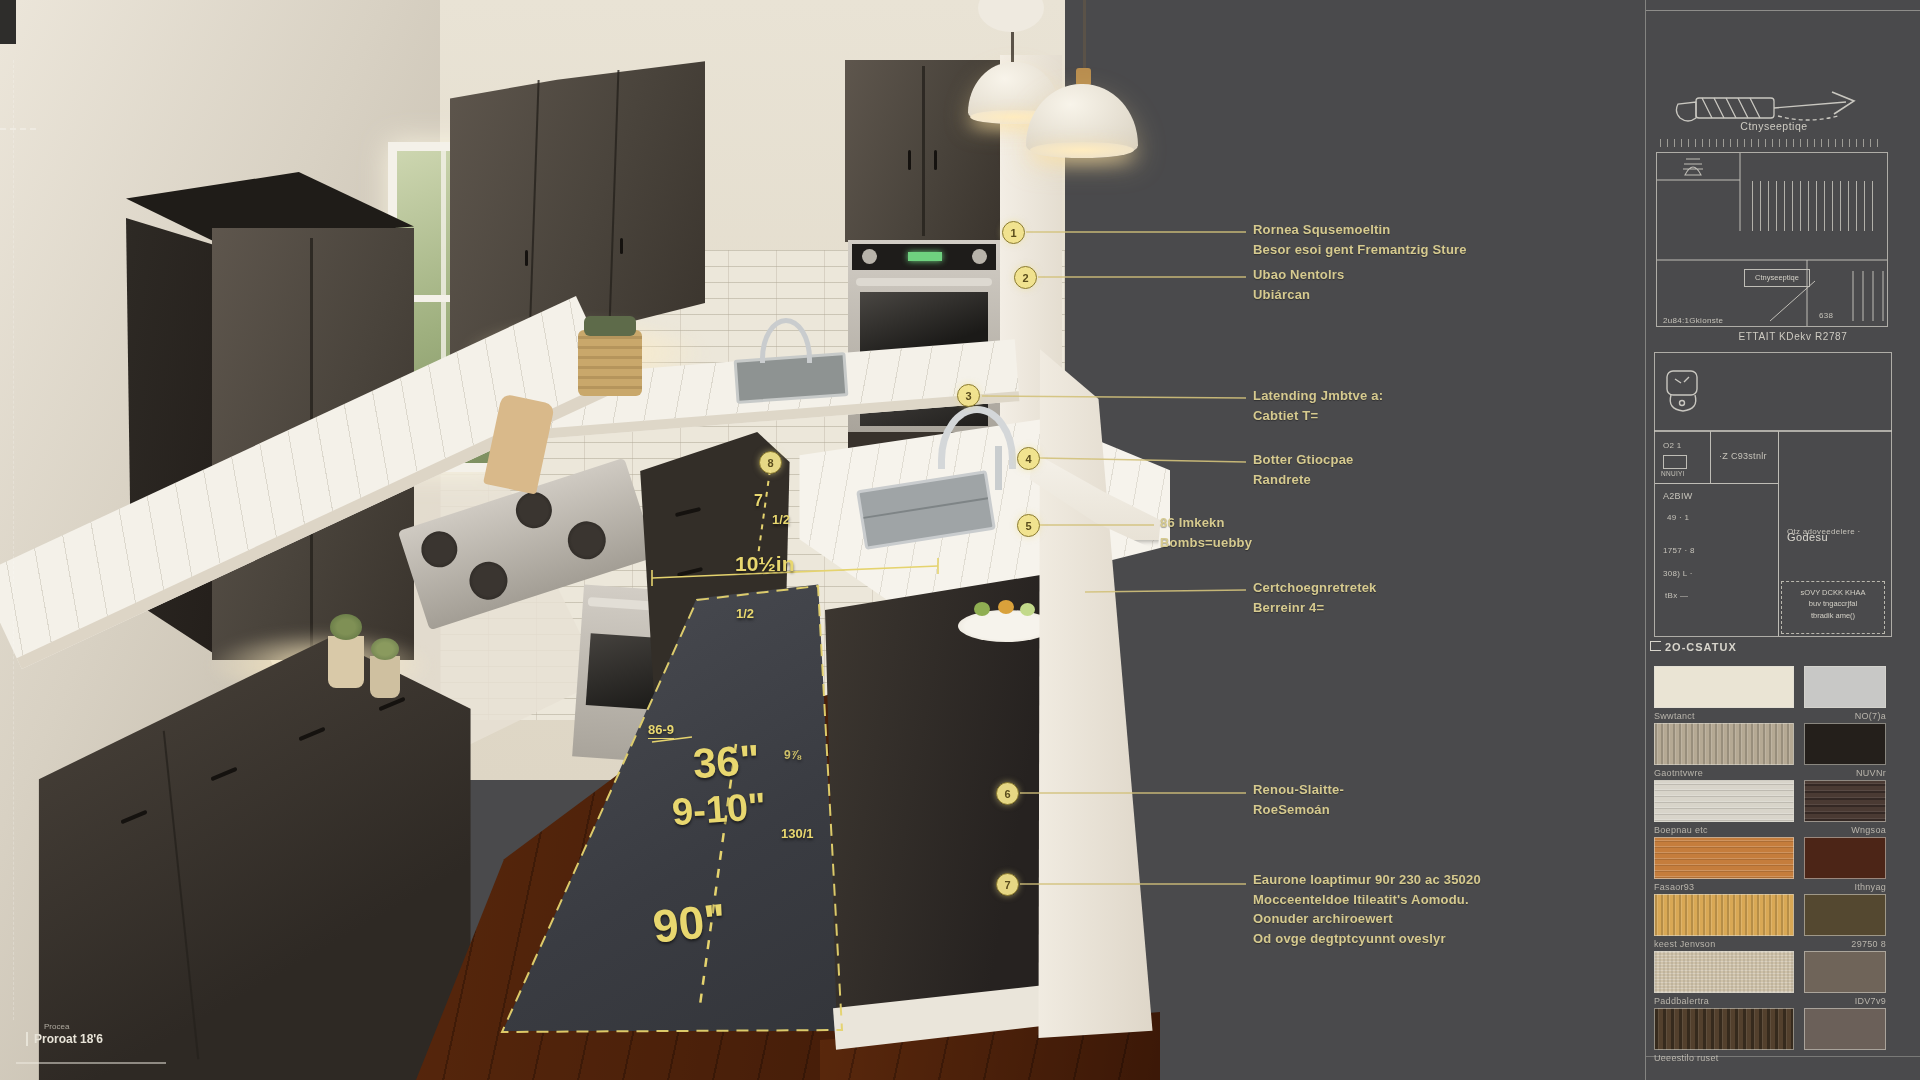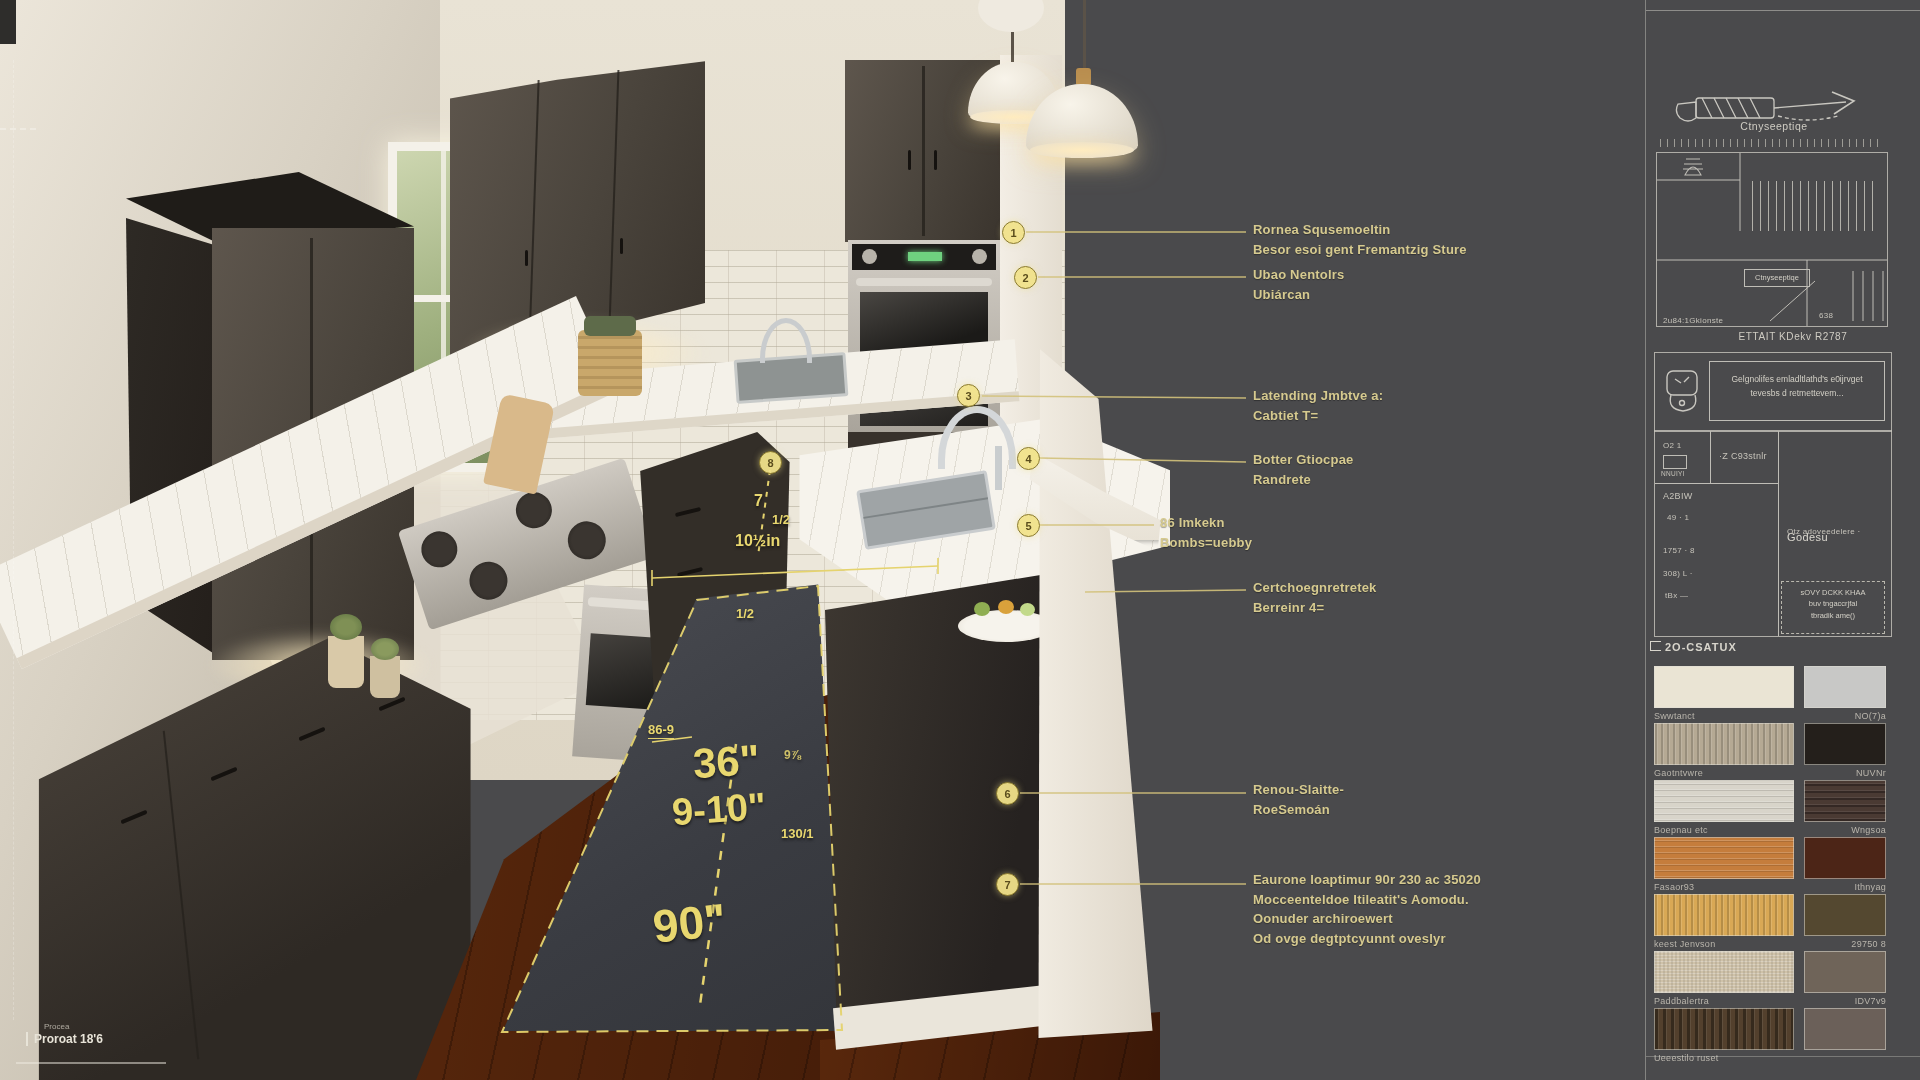--- a/index.html
+++ b/index.html
@@ -190,21 +190,21 @@
       <line x1="1040" y1="525" x2="1154" y2="525"></line>
       <line x1="1085" y1="592" x2="1246" y2="590"></line>
       <line x1="1020" y1="793" x2="1246" y2="793"></line>
       <line x1="1020" y1="884" x2="1246" y2="884"></line>
     </g>
   </svg>
 
   <div class="abs meas" style="left:693px;top:738px;font-size:42px;transform:rotate(-4deg);">36"</div>
   <div class="abs meas" style="left:672px;top:788px;font-size:38px;transform:rotate(-4deg);">9-10"</div>
   <div class="abs meas" style="left:653px;top:896px;font-size:46px;transform:rotate(-6deg);">90"</div>
-  <div class="abs meas" style="left:735px;top:532px;font-size:16px;">10½in</div>
+  <div class="abs meas" style="left:735px;top:552px;font-size:21px;">10½in</div>
   <div class="abs meas" style="left:754px;top:492px;font-size:16px;">7</div>
   <div class="abs meas" style="left:772px;top:512px;font-size:13px;">1/2</div>
   <div class="abs meas" style="left:736px;top:606px;font-size:13px;">1/2</div>
   <div class="abs meas" style="left:648px;top:722px;font-size:13px;border-bottom:1.5px solid #e5d36e;padding-bottom:1px;">86-9</div>
   <div class="abs meas" style="left:781px;top:826px;font-size:13px;">130/1</div>
   <div class="abs meas" style="left:784px;top:748px;font-size:12px;opacity:.85;">9⅞</div>
   <div class="abs" style="left:44px;top:1022px;font-size:8px;color:#cdc8bc;opacity:.8;">Procea</div>
   <div class="abs" style="left:26px;top:1032px;font-size:12px;font-weight:700;color:#e8e4d8;border-left:2px solid #e8e4d8;padding-left:6px;">Proroat 18'6</div>
 
   <div class="abs marker" style="left:1002px;top:221px;">1</div>
@@ -288,24 +288,20 @@
     </div>
     <div class="abs ptext" style="left:72px;top:331px;width:150px;text-align:center;font-size:10px;letter-spacing:.6px;">ETTAIT KDekv R2787</div>
 
     <div class="pbox" style="left:8px;top:352px;width:236px;height:78px;">
       <svg class="abs" style="left:8px;top:12px;" width="40" height="54" viewBox="0 0 40 54" fill="none" stroke="#c9c7c0" stroke-width="1.4">
         <rect x="4" y="6" width="30" height="24" rx="6"></rect>
         <path d="M8 30 q-4 14 12 16 q16 -2 12 -16"></path>
         <path d="M12 14 l6 4 M26 12 l-5 5"></path>
         <circle cx="19" cy="38" r="2.5"></circle>
       </svg>
-      <div class="abs" style="left:54px;top:8px;width:174px;height:58px;border:1px solid #bfbdb6;text-align:center;">
-        <div style="font-size:8.5px;color:#d3d0c6;margin-top:12px;">Gelgnolifes emladltlathd's e0ijrvget</div>
-        <div style="font-size:8.5px;color:#d3d0c6;margin-top:4px;">tevesbs d retmettevem...</div>
-      </div>
     </div>
 
     <div class="pbox" style="left:8px;top:430px;width:236px;height:205px;">
       <div class="abs" style="left:123px;top:0;width:1px;height:205px;background:#bfbdb6;"></div>
       <div class="abs" style="left:0;top:52px;width:123px;height:1px;background:#bfbdb6;"></div>
       <div class="abs" style="left:55px;top:0;width:1px;height:52px;background:#bfbdb6;"></div>
       <div class="abs tinytxt" style="left:8px;top:10px;">O2 1</div>
       <div class="abs" style="left:8px;top:24px;width:22px;height:12px;border:1px solid #bfbdb6;"></div>
       <div class="abs tinytxt" style="left:6px;top:39px;font-size:6.5px;">NNUIYI</div>
       <div class="abs tinytxt" style="left:64px;top:20px;font-size:9px;">·Z C93stnlr</div>

